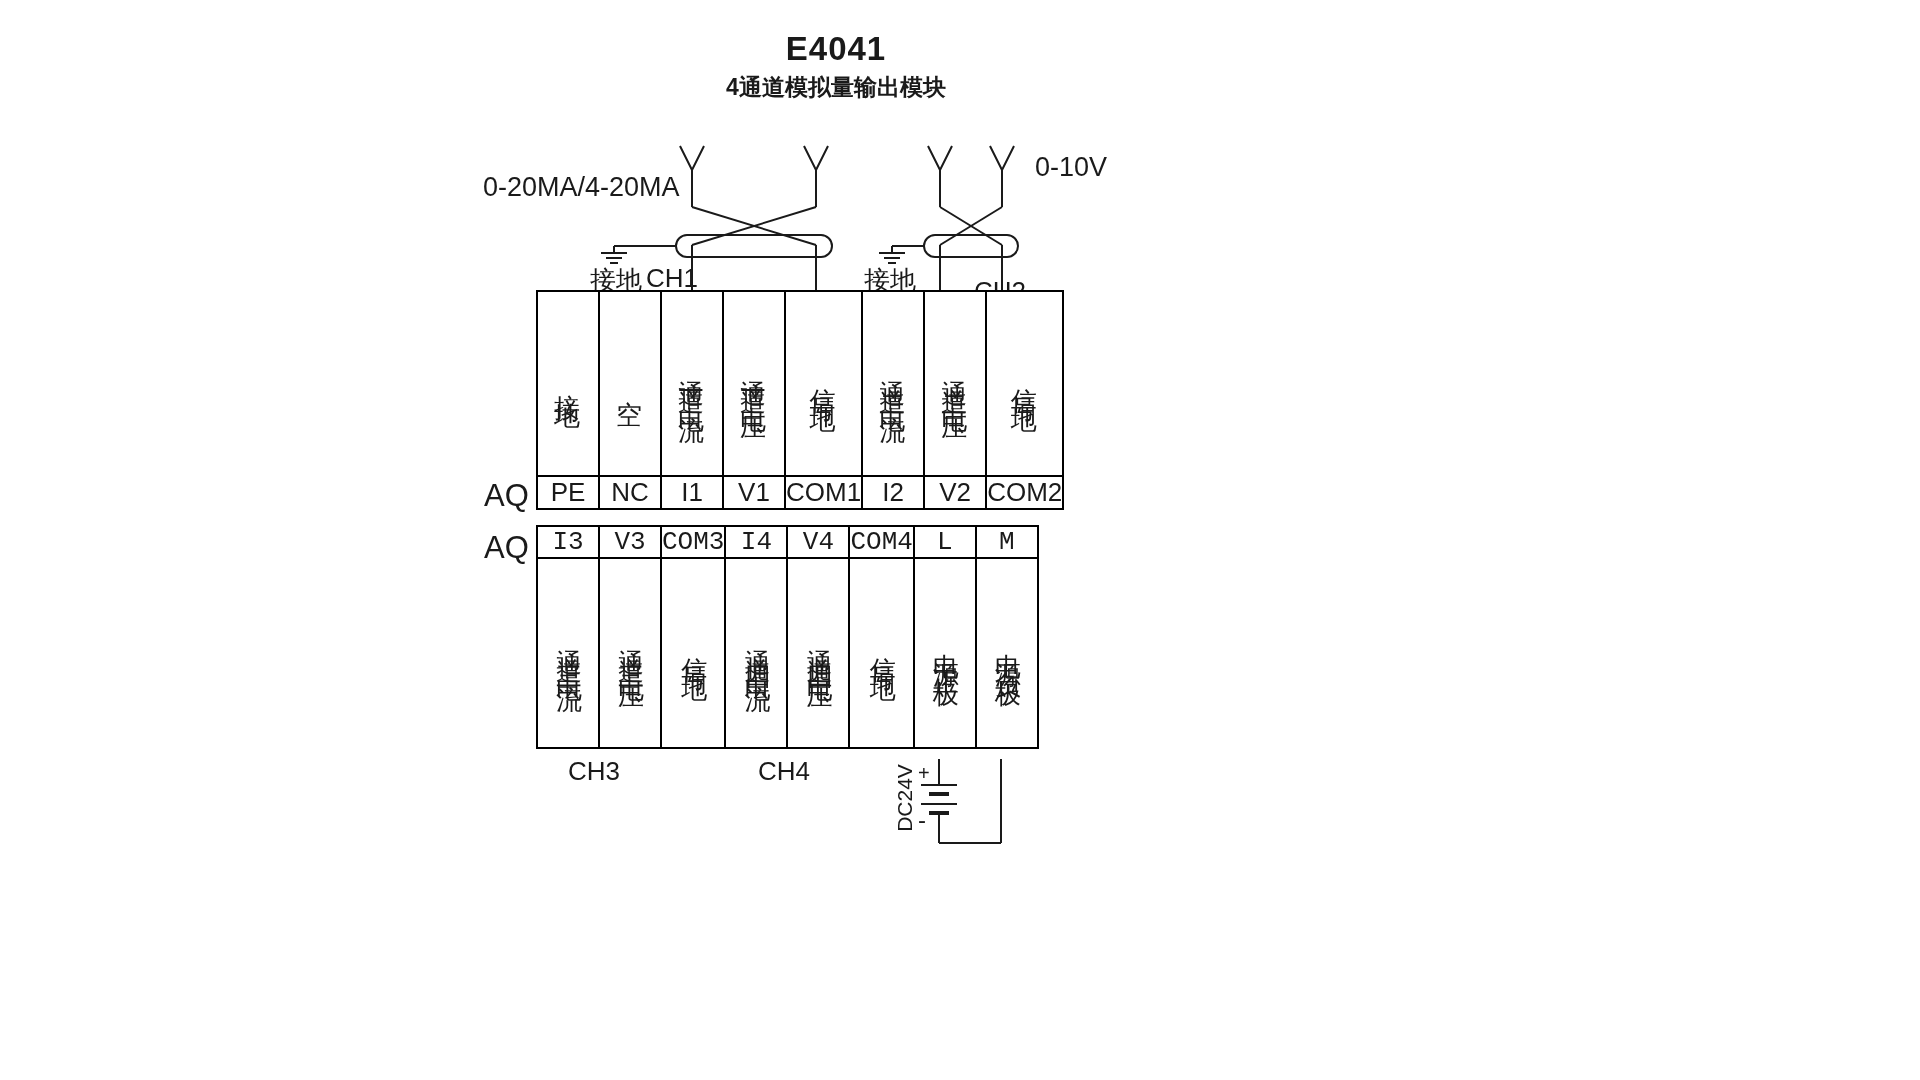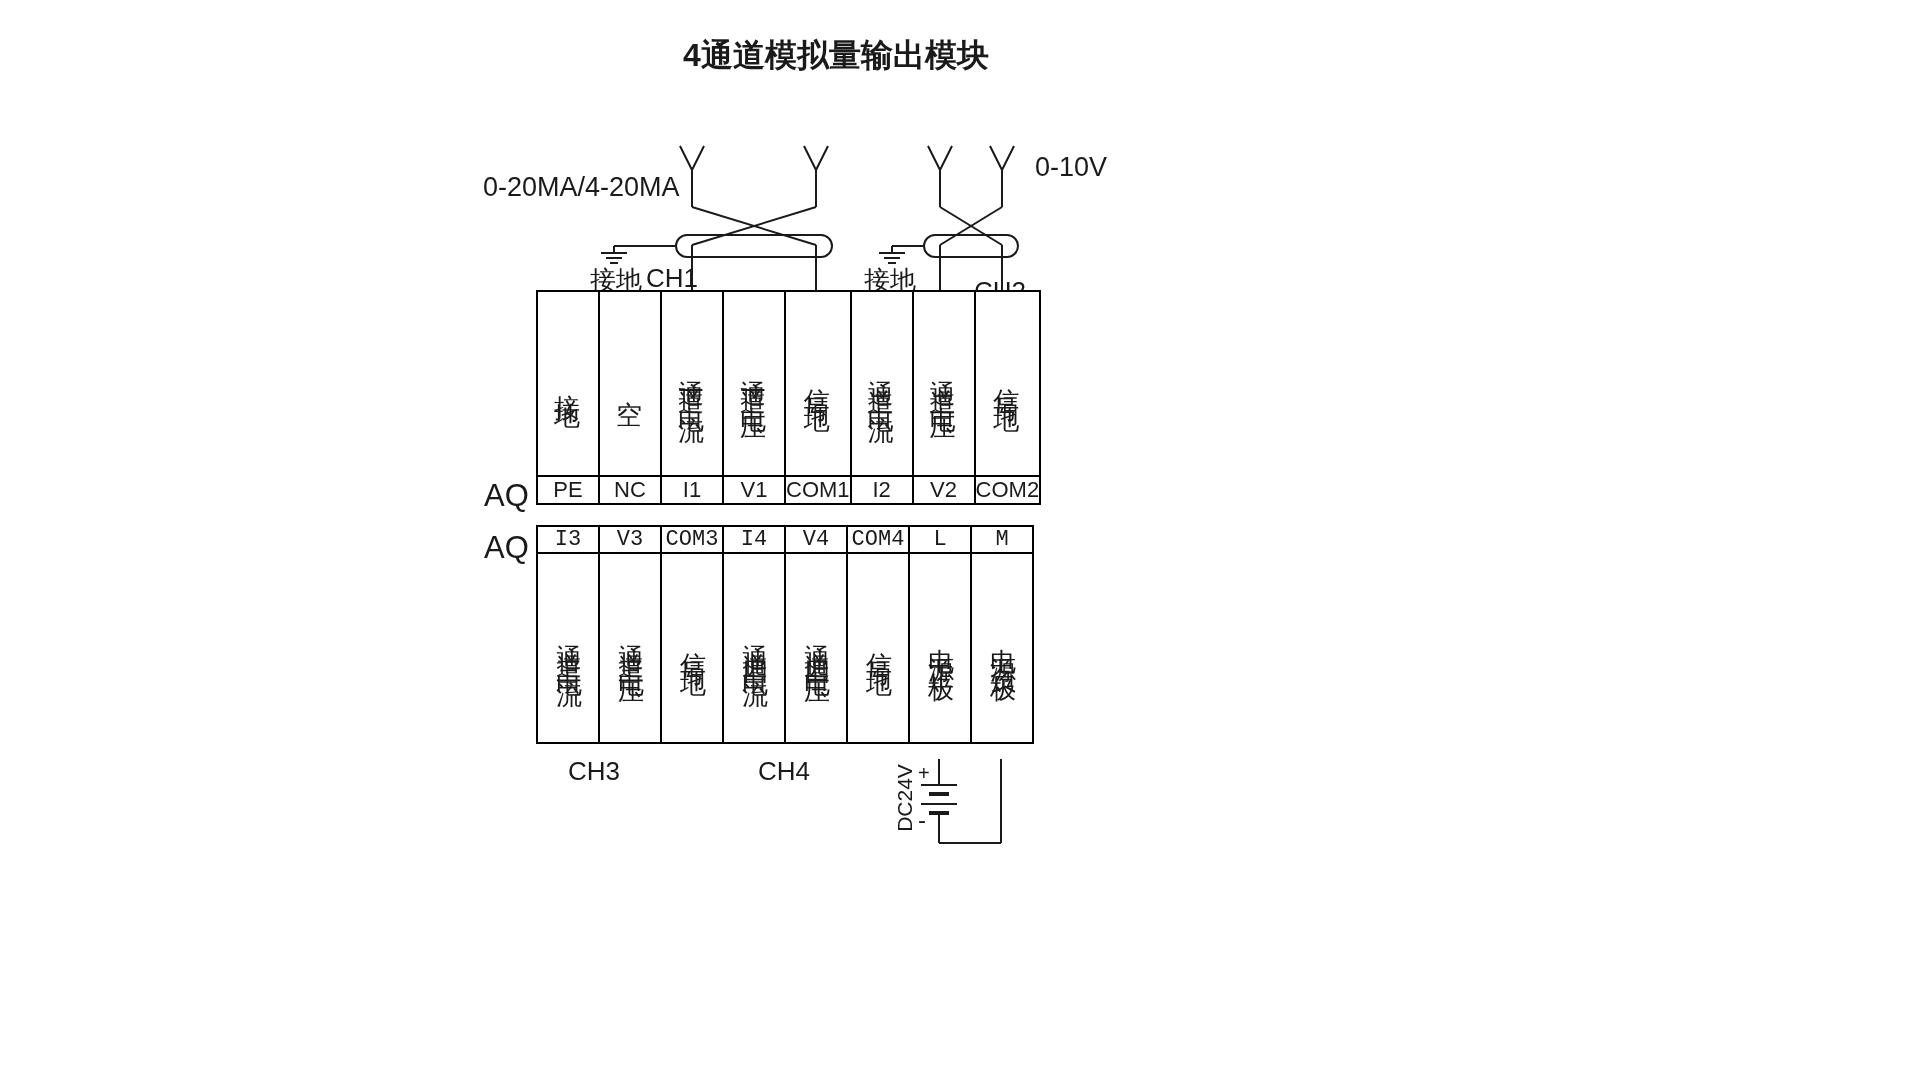--- a/index.html
+++ b/index.html
@@ -6,29 +6,29 @@
   html,body { width:1920px; height:1080px; background:#fff; }
   body {
     font-family:"Liberation Sans","DejaVu Sans",sans-serif;
     color:#1a1a1a;
     position:relative;
     overflow:hidden;
   }
   .abs { position:absolute; }
   .title { left:436px; top:30px; width:800px; text-align:center; font-weight:bold; }
   .title .l1 { font-size:33px; letter-spacing:1px; }
-  .title .l2 { font-size:32px; margin-top:4px; }
+  .title .l2 { font-size:23px; margin-top:4px; }
   .lbl { font-size:26px; white-space:nowrap; }
   .lbl-sm { font-size:27px; white-space:nowrap; }
   .aq { font-size:31px; }
   table.tbl { position:absolute; border-collapse:collapse; table-layout:fixed; background:#fff; }
   .tbl td { border:2px solid #000; width:62px; text-align:center; vertical-align:middle; padding:0; }
   td.vcell  { height:185px; }
   td.vcell2 { height:190px; }
-  td.tcell  { height:24px; font-size:22px; }
+  td.tcell  { height:24px; font-size:26px; }
   .vtext {
     writing-mode:vertical-rl;
     text-orientation:upright;
     font-size:26px;
     letter-spacing:9px;
     display:inline-block;
   }
   svg text { font-family:"Liberation Sans","DejaVu Sans",sans-serif; }
 </style>
 </head>
@@ -90,20 +90,21 @@
       <line x1="1001" y1="843" x2="1001" y2="759"></line>
     </g>
   </g>
 
   <text x="918" y="780" font-size="20" fill="#1a1a1a">+</text>
   <text x="918" y="828" font-size="24" fill="#1a1a1a">-</text>
   <text x="912" y="798" font-size="21" fill="#1a1a1a" text-anchor="middle" transform="rotate(-90 912 798)">DC24V</text>
 </svg>
 
 <div class="abs title">
+  <div class="l1">E4041</div>
   <div class="l2">4通道模拟量输出模块</div>
 </div>
 
 <div class="abs lbl-sm" style="left:483px; top:172px;text-align:center;">0-20MA/4-20MA</div>
 <div class="abs lbl-sm" style="left:1035px; top:152px;">0-10V</div>
 
 <div class="abs lbl" style="left:590px; top:263px;">接地</div>
 <div class="abs lbl" style="left:646px; top:263px;">CH1</div>
 <div class="abs lbl" style="left:864px; top:263px;">接地</div>
 <div class="abs lbl" style="left:946px; top:276px;margin-left:28px;">CH2</div>

